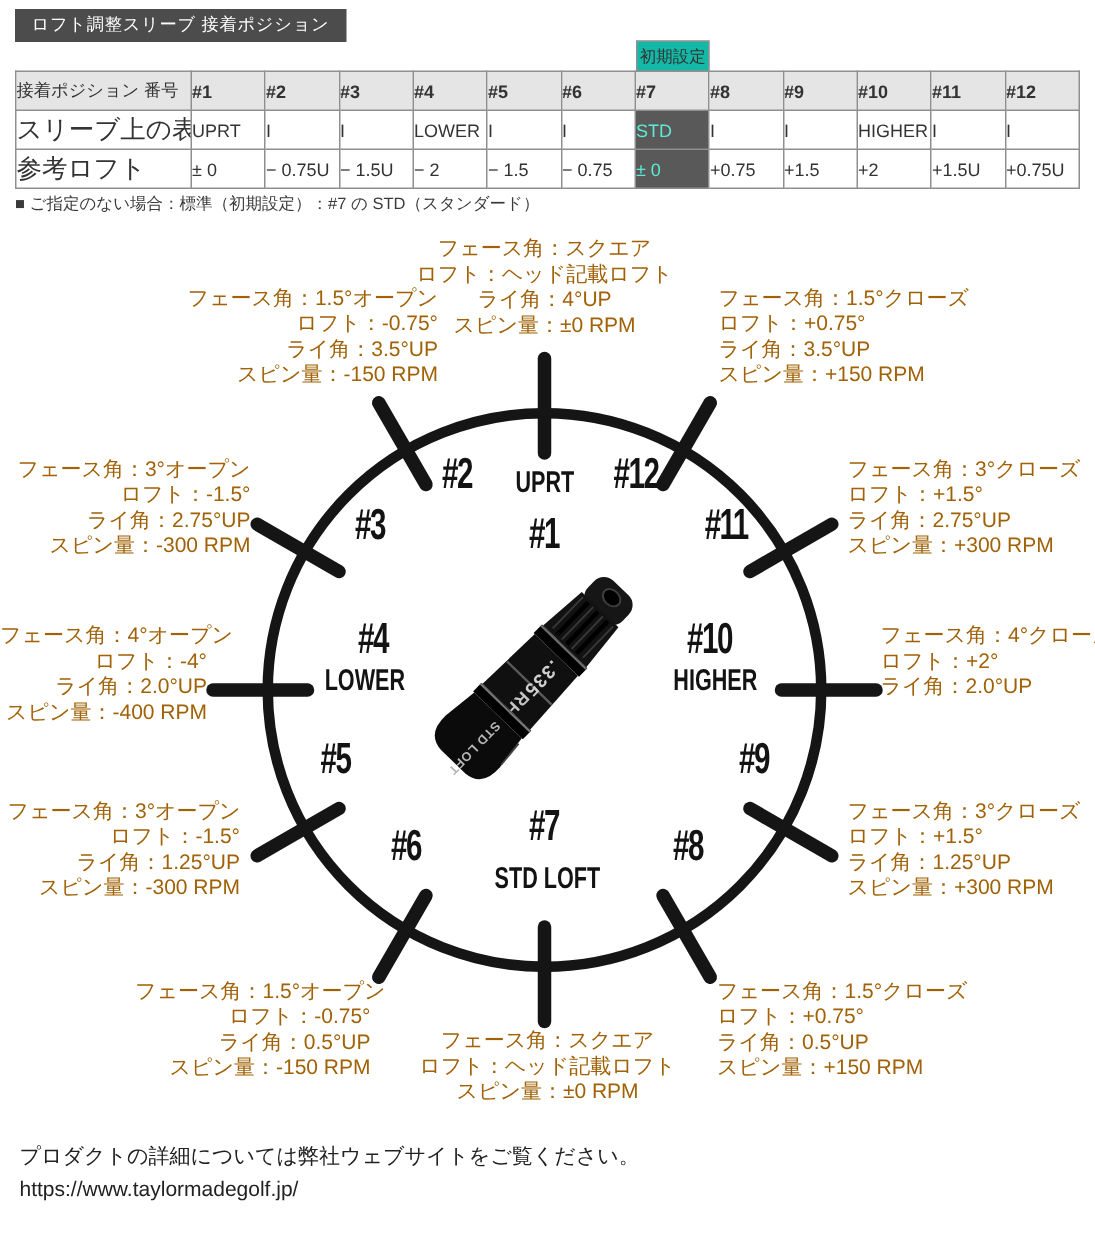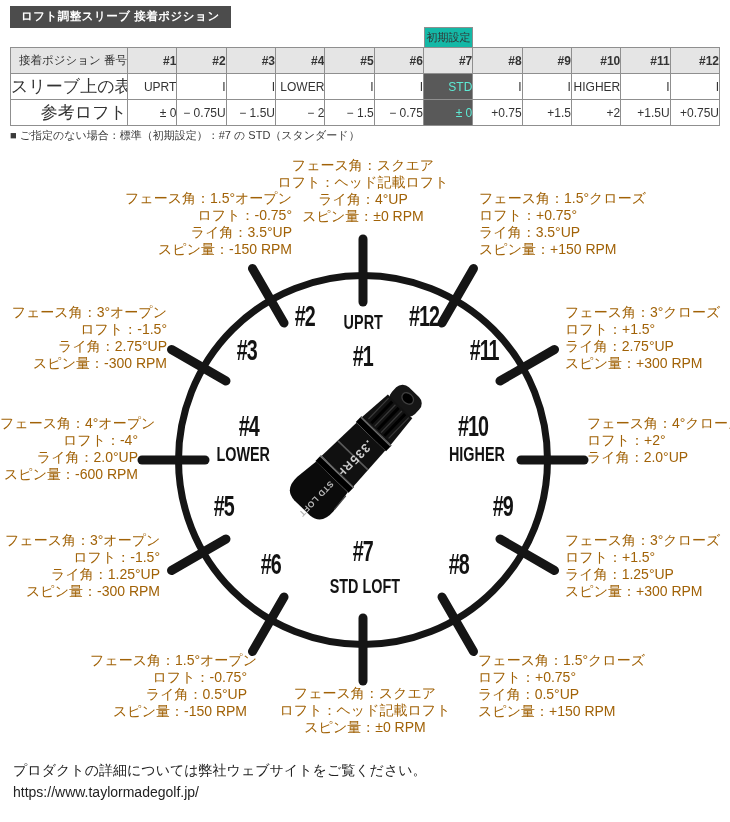--- a/index.html
+++ b/index.html
@@ -1,27 +1,27 @@
 <!DOCTYPE html>
 <html><head>
 <meta charset="utf-8">
 <style>
   html,body{margin:0;padding:0;background:#fff;}
   body{width:730px;height:822px;position:relative;font-family:"Liberation Sans","DejaVu Sans",sans-serif;color:#1c1c1c;}
   .page{position:absolute;left:0;top:0;width:730px;height:822px;background:#ffffff;overflow:hidden;}
 
   .title-badge{position:absolute;left:10px;top:6px;background:#4c4c4c;color:#fff;
-    font-size:11.5px;font-weight:bold;padding:3px 11px 4px;letter-spacing:.5px;}
+    font-size:11.5px;font-weight:normal;padding:3px 11px 4px;letter-spacing:.5px;}
 
   .initial-box{position:absolute;left:424px;top:27px;width:47px;height:19px;border:1px solid #8f8f8f;
     background:#14b8a6;font-size:11px;color:#333;display:flex;align-items:center;justify-content:center;}
 
   table.pos-table{position:absolute;left:10px;top:47px;width:710px;border-collapse:collapse;
     table-layout:fixed;font-size:12px;color:#333;}
-  .pos-table th,.pos-table td{border:1px solid #8f8f8f;height:25px;text-align:right;padding:0;
+  .pos-table th,.pos-table td{border:1px solid #8f8f8f;height:25px;text-align:left;padding:0;
     font-weight:normal;background:#fff;overflow:hidden;white-space:nowrap;margin-top:45px;}
   .pos-table col.first{width:117px;}
   .pos-table tr.head th,.pos-table tr.head td{background:#e5e5e5;font-weight:bold;}
   .pos-table tr.head th{font-weight:normal;font-size:11.5px;}
   .pos-table th.rowhead{font-size:17px;background:#fff;}
   .pos-table tr.head th.rowhead{background:#e5e5e5;}
   .pos-table td.dark{background:#595959;color:#5eead4;}
 
   .note{position:absolute;left:10px;top:128px;font-size:11px;color:#3a3a3a;}
 
@@ -194,21 +194,21 @@
   <div class="ann l" style="left:565px;top:304px;width:160px">
     <div>フェース角：3°クローズ</div>
     <div>ロフト：+1.5°</div>
     <div>ライ角：2.75°UP</div>
     <div>スピン量：+300 RPM</div>
   </div>
   <div class="ann r" style="left:0px;top:415px;width:138px">
     <div>フェース角：4°オープン</div>
     <div>ロフト：-4°</div>
     <div>ライ角：2.0°UP</div>
-    <div>スピン量：-600 RPM</div>
+    <div>スピン量：-400 RPM</div>
   </div>
   <div class="ann l" style="left:587px;top:415px;width:143px">
     <div>フェース角：4°クローズ</div>
     <div>ロフト：+2°</div>
     <div>ライ角：2.0°UP</div>
   </div>
   <div class="ann r" style="left:5px;top:532px;width:155px">
     <div>フェース角：3°オープン</div>
     <div>ロフト：-1.5°</div>
     <div>ライ角：1.25°UP</div>

